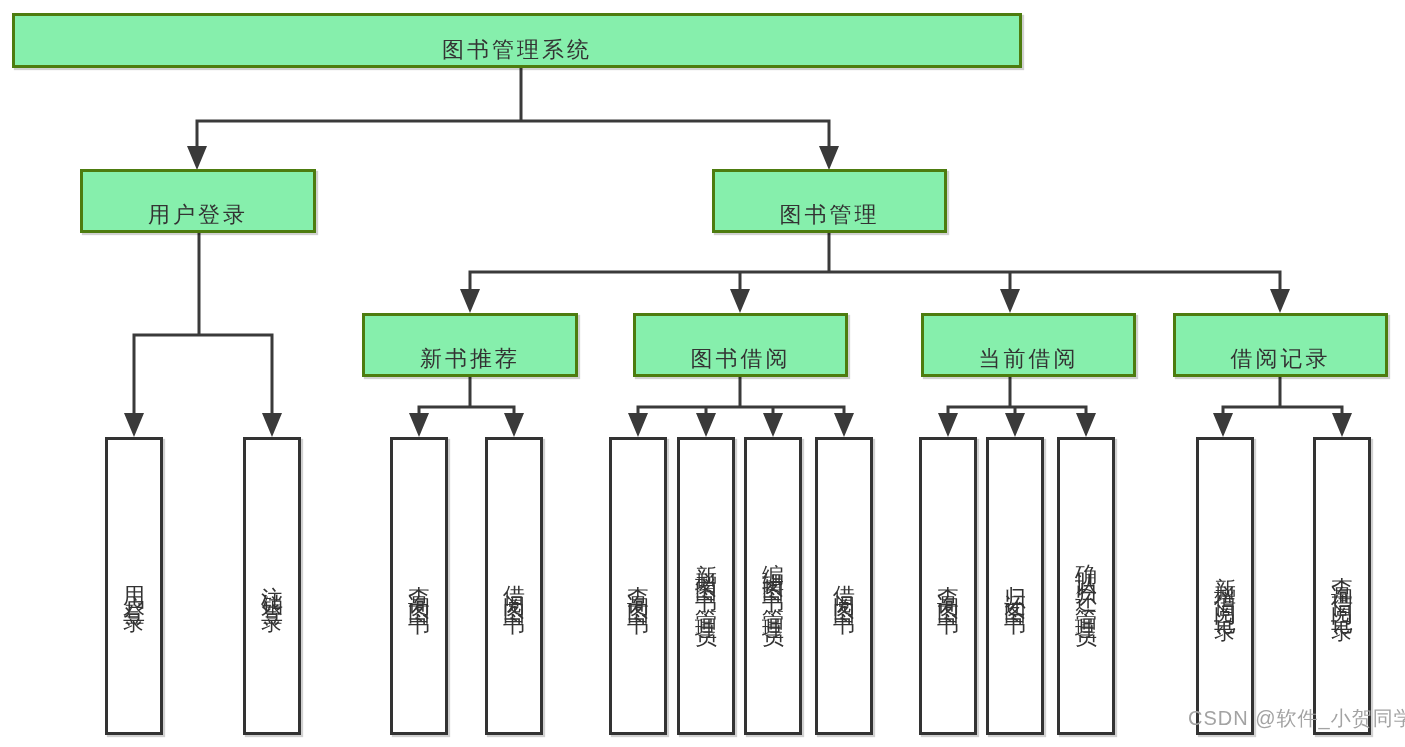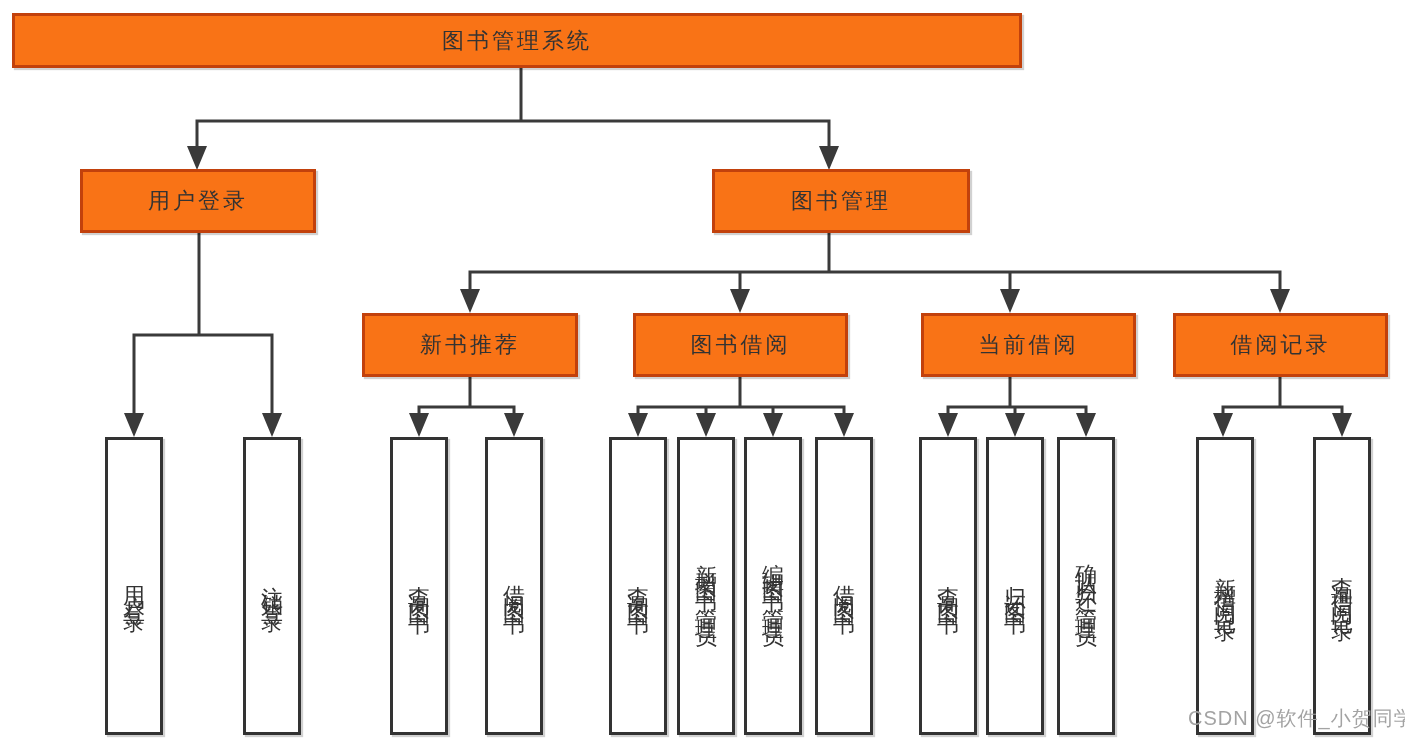--- a/index.html
+++ b/index.html
@@ -18,25 +18,25 @@
   svg.connectors {
     position: absolute;
     left: 0; top: 0;
     width: 1405px;
     height: 747px;
     z-index: 1;
   }
   .hbox {
     position: absolute;
     box-sizing: border-box;
-    background: #f97316;
-    border: 3px solid #c2410c;
+    background: #86efac;
+    border: 3px solid #4d7c0f;
     box-shadow: 2px 2px 1px rgba(0,0,0,0.18);
     display: flex;
-    align-items: center;
+    align-items: flex-end;
     justify-content: center;
     z-index: 2;
   }
   .hbox span {
     font-size: 22px;
     letter-spacing: 3px;
     color: #333333;
     white-space: nowrap;
   }
   .vbox {
@@ -132,21 +132,21 @@
              M1332 413 L1352 413 L1342 437 Z"></path>
   </svg>
 
   <div class="hbox" style="left:12px; top:13px; width:1010px; height:55px;">
     <span>图书管理系统</span>
   </div>
 
   <div class="hbox" style="left:80px; top:169px; width:236px; height:64px;">
     <span>用户登录</span>
   </div>
-  <div class="hbox" style="left:712px; top:169px; width:258px; height:64px;">
+  <div class="hbox" style="left:712px; top:169px; width:235px; height:64px;">
     <span>图书管理</span>
   </div>
 
   <div class="hbox" style="left:362px; top:313px; width:216px; height:64px;">
     <span>新书推荐</span>
   </div>
   <div class="hbox" style="left:633px; top:313px; width:215px; height:64px;">
     <span>图书借阅</span>
   </div>
   <div class="hbox" style="left:903px; top:313px; width:215px; height:64px;margin-left:18px;">

